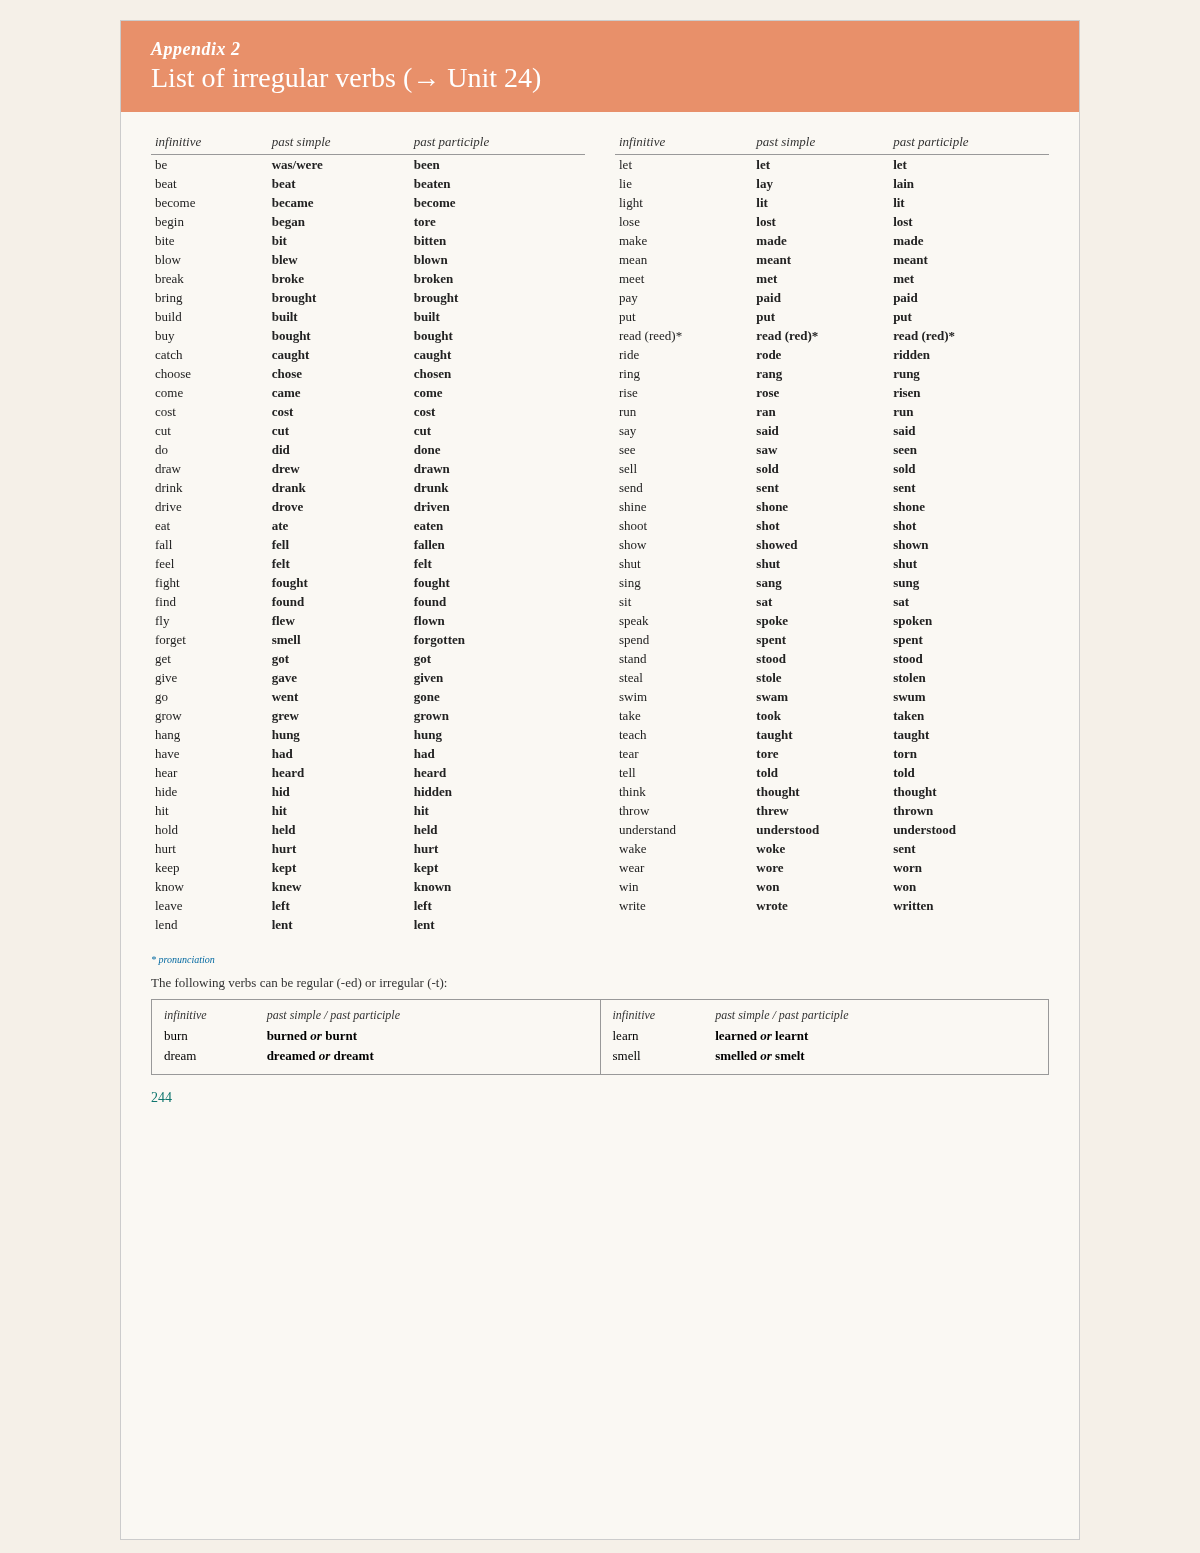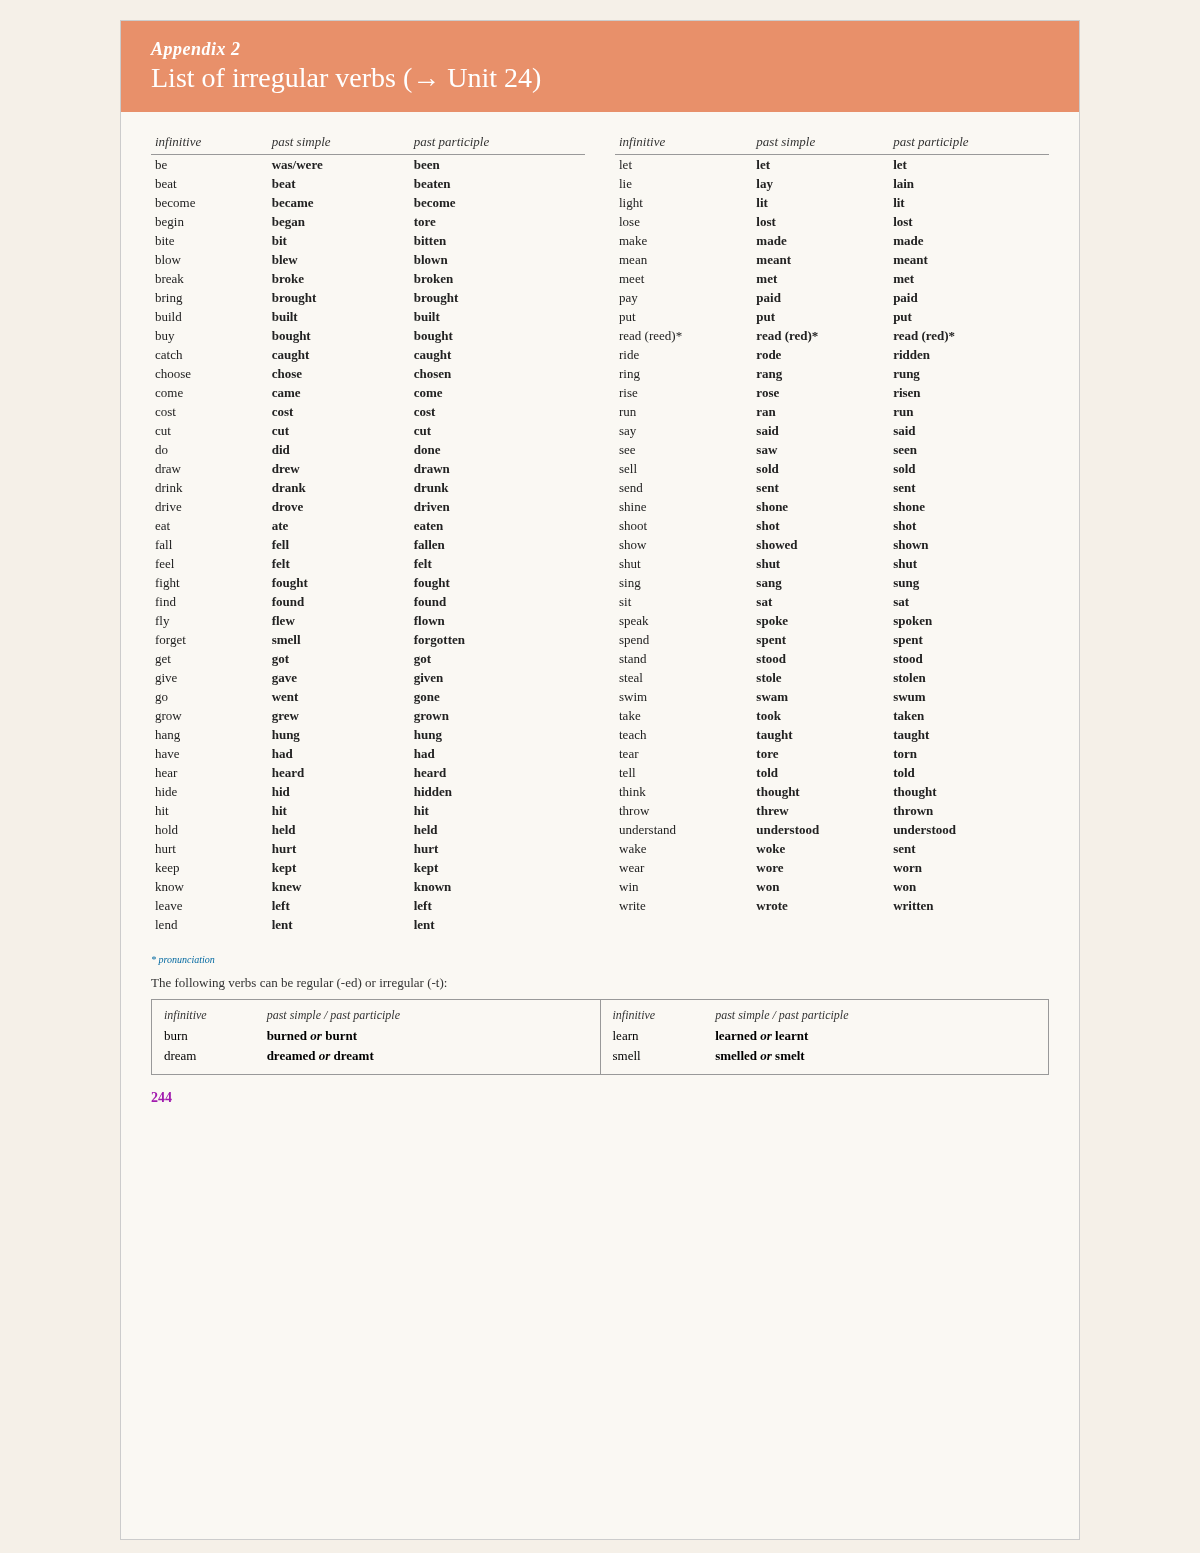--- a/index.html
+++ b/index.html
@@ -128,22 +128,22 @@
     }
     .regular-table-section td.inf {
       font-weight: normal;
     }
     .regular-table-section td.pp {
       font-weight: bold;
     }
     .page-number {
       padding: 15px 30px 0 30px;
       font-size: 14px;
-      font-weight: bold;
-      color: #a21caf;
+      font-weight: normal;
+      color: #0f766e;
     }
   </style>
 </head>
 <body>
 
 <div class="page">
   <div class="header">
     <div class="header-appendix">Appendix 2</div>
     <div class="header-title">
       <span>List of irregular verbs</span>

